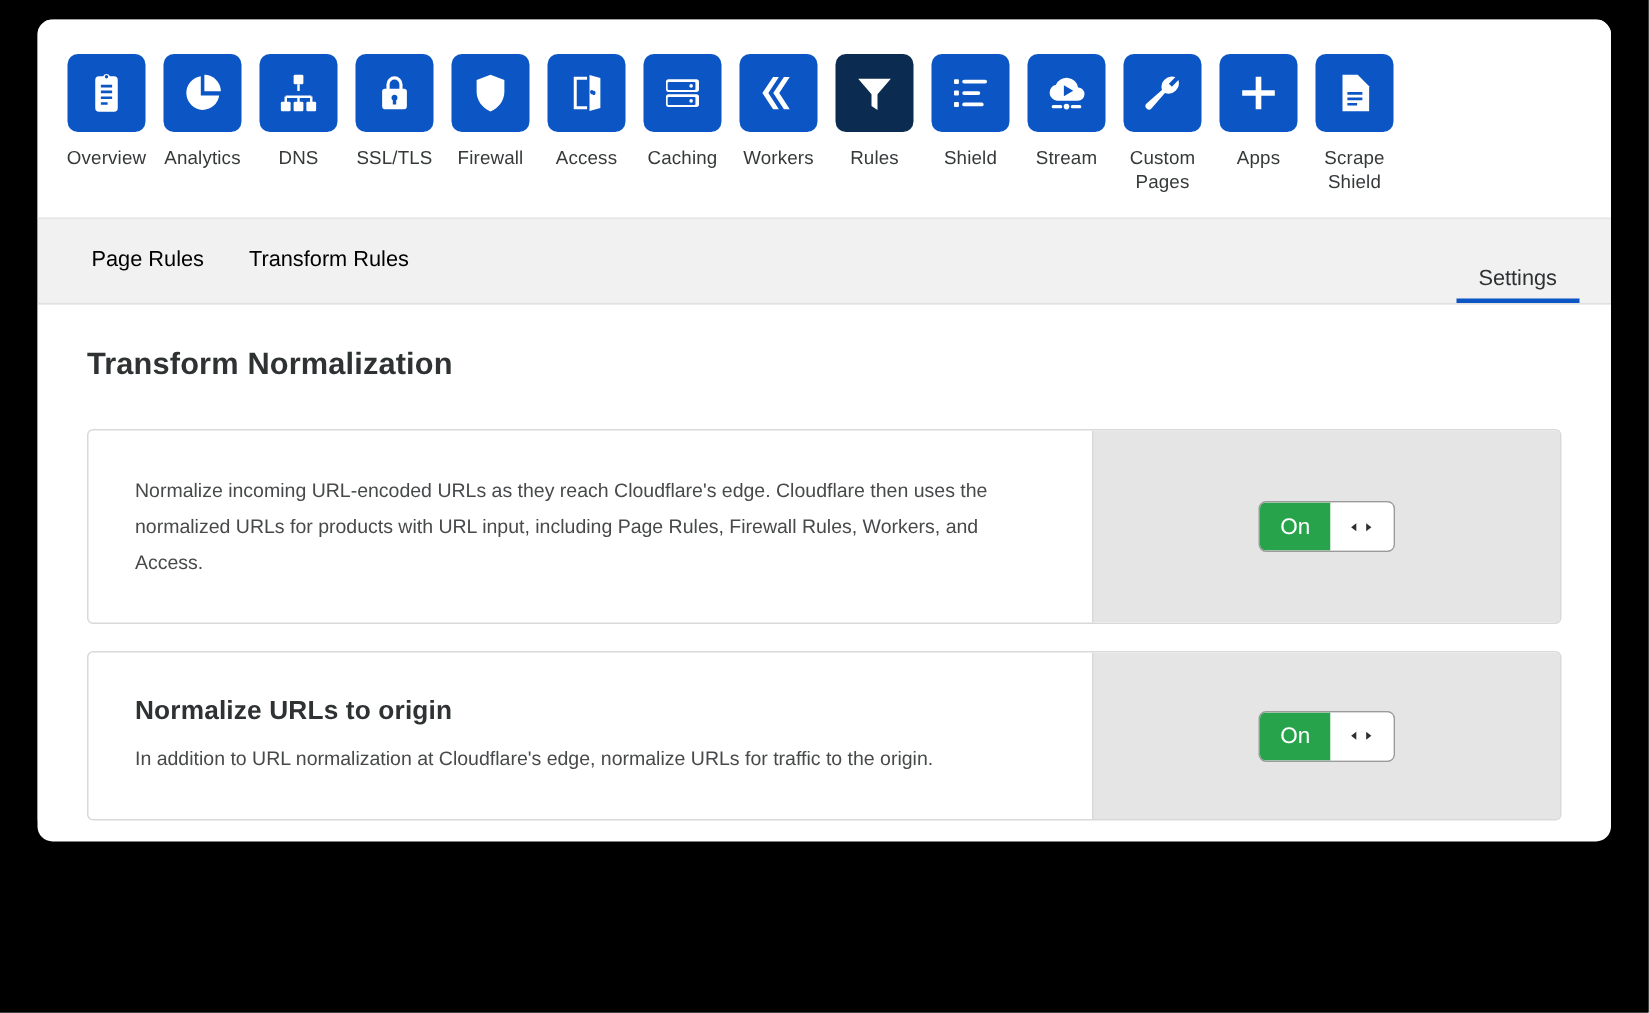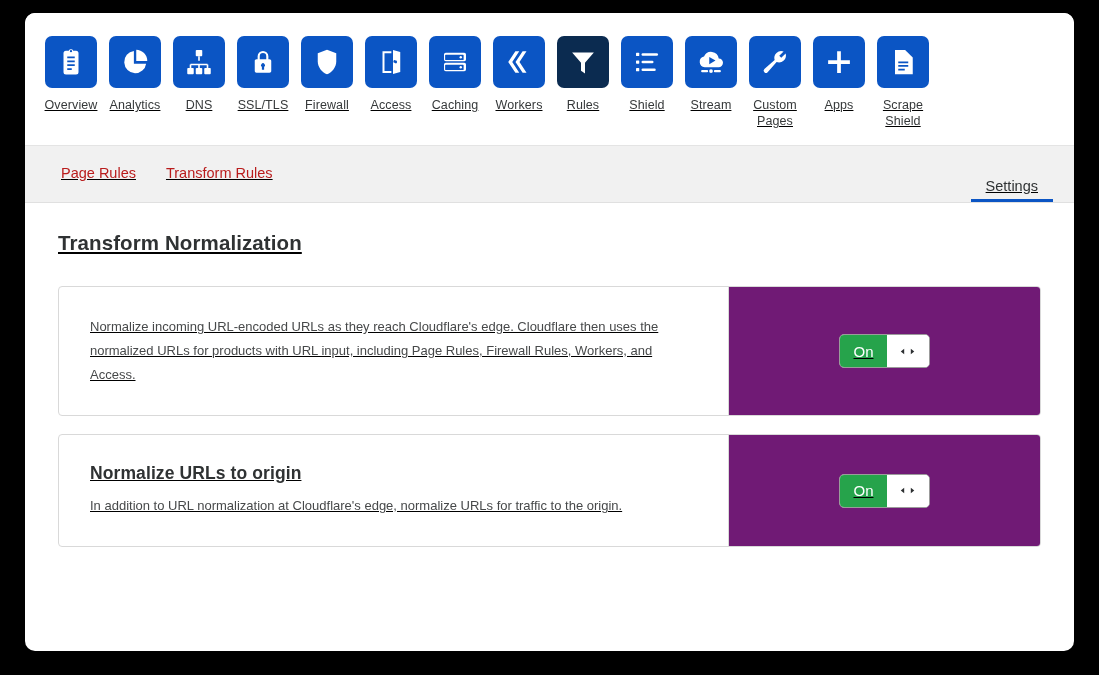--- a/index.html
+++ b/index.html
@@ -10,26 +10,25 @@
     background: #000000;
     font-family: "Liberation Sans", sans-serif;
     overflow: hidden;
   }
 
   #app-window {
     position: absolute;
     left: 25px;
     top: 13px;
     width: 1049px;
-    height: 638px;
+    height: 548px;
     background: #ffffff;
     border-radius: 10px;
     overflow: hidden;
     box-shadow: 0 6px 18px rgba(0,0,0,0.35);
-    text-decoration: underline;
   }
 
   
   #product-nav {
     background: #ffffff;
     padding: 23px 14px 0 14px;
     display: flex;
     align-items: flex-start;
     justify-content: flex-start;
     border-bottom: 1px solid #e4e4e4;
@@ -72,21 +71,21 @@
     display: flex;
     align-items: stretch;
     padding: 0 21px 0 21px;
     position: relative;
   }
   .tab {
     display: flex;
     align-items: center;
     padding: 0 15px;
     font-size: 14.5px;
-    color: #b91c1c;
+    color: #000000;
     cursor: pointer;
     border-bottom: 3px solid transparent;
     user-select: none;
   }
   .tab.active {
     color: #2f3233;
     border-bottom-color: #0b55c4;
   }
   #tab-spacer { flex: 1; }
 
@@ -123,21 +122,21 @@
     margin-bottom: 10px;
     letter-spacing: 0.1px;
   }
   .card-desc {
     font-size: 13px;
     line-height: 24px;
     color: #47494a;
   }
   .card-right {
     flex: 0 0 312px;
-    background: #701a75;
+    background: #e5e5e5;
     border-left: 1px solid #d9d9d9;
     display: flex;
     align-items: center;
     justify-content: center;
   }
 
   
   .toggle {
     display: inline-flex;
     align-items: stretch;

